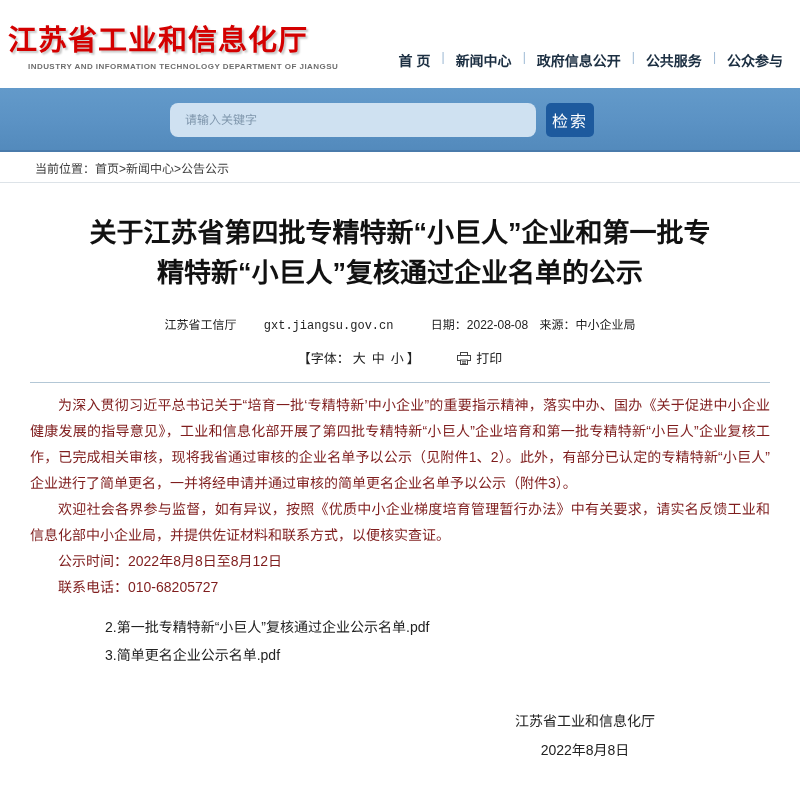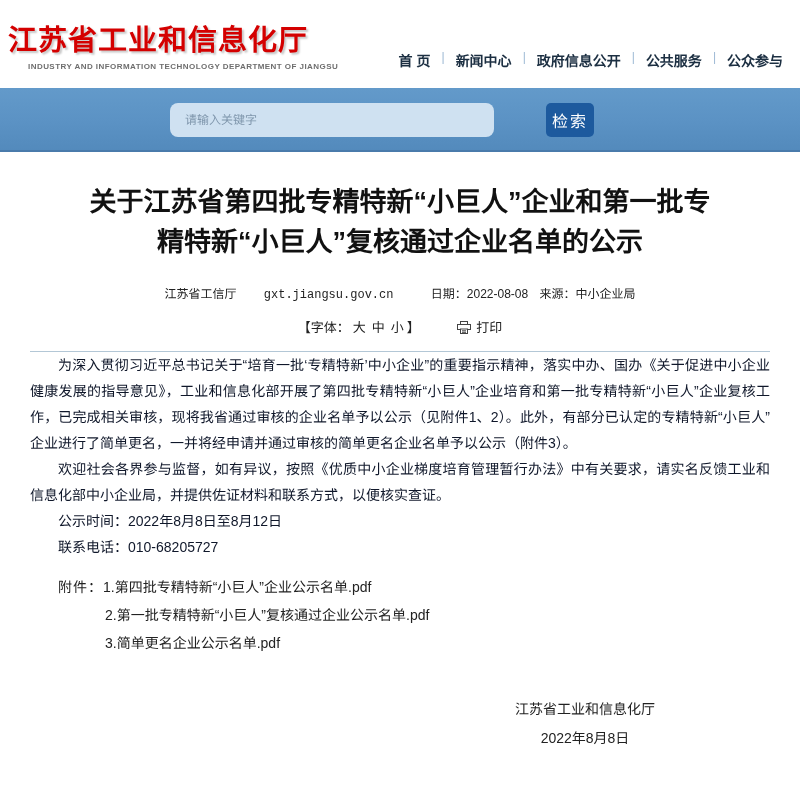--- a/index.html
+++ b/index.html
@@ -15,21 +15,21 @@
                    letter-spacing: 0.45px; white-space: nowrap; padding-left: 20px; }
   .main-nav { position: absolute; right: 6px; bottom: 18px; display: flex; align-items: flex-start; }
   .nav-item { font-size: 14px; font-weight: bold; color: #1c2f42; padding: 0 11px;
               white-space: nowrap; cursor: pointer; }
   .nav-sep { color: #9db9d4; font-size: 12px; font-weight: normal; }
 
   
   .search-banner { position: relative; height: 64px;
                    background: linear-gradient(180deg, #639aca 0%, #5b92c4 55%, #538abc 100%);
                    border-bottom: 2px solid #4a7bab; }
-  .search-input { position: absolute; left: 170px; top: 15px; width: 324px; height: 34px;
+  .search-input { position: absolute; left: 170px; top: 15px; width: 366px; height: 34px;
                   background: #cfe1f1; border: none; border-radius: 8px; padding: 0 15px;
                   font-size: 12px; color: #333; outline: none; font-family: "Liberation Sans", sans-serif; }
   .search-input::placeholder { color: #7f96ac; }
   .search-button { position: absolute; left: 546px; top: 15px; width: 48px; height: 34px;
                    background: #1d5a9e; color: #fff; border: none; border-radius: 5px;
                    font-size: 16px; letter-spacing: 2px; cursor: pointer;
                    font-family: "Liberation Sans", sans-serif; }
 
   
   .breadcrumb-bar { height: 31px; background: #fff; border-bottom: 1px solid #dde3e8;
@@ -44,21 +44,21 @@
   .meta-row .m-source { margin-right: 24px; }
   .meta-row .m-url { font-family: "Liberation Mono", monospace; margin-right: 34px; }
   .meta-row .m-date { margin-right: 8px; }
   .toolbar-row { margin-top: 15px; text-align: center; font-size: 13px; color: #222; }
   .font-size-ctl { display: inline-block; }
   .fs-opt { cursor: pointer; padding: 0 3px; }
   .print-ctl { display: inline-block; margin-left: 34px; cursor: pointer; }
   .print-ctl svg { vertical-align: -2px; margin-right: 5px; }
   .divider { margin-top: 15px; border-top: 1px solid #b3c7d6; }
 
-  .body-text { font-size: 14px; line-height: 26px; color: #0f172a;
+  .body-text { margin-top: 9px; font-size: 14px; line-height: 26px; color: #7f1d1d;
                text-align: justify; }
   .body-text p { text-indent: 2em; }
 
   .attachments { margin-top: 13px; font-size: 14px; color: #222; line-height: 28px; }
   .attach-first { padding-left: 2em; }
   .attach-label { letter-spacing: 1px; }
   .attach-item { cursor: pointer; }
   .attach-rest { padding-left: calc(2em + 47px); }
 
   .signature { margin-top: 38px; width: 300px; margin-left: auto; margin-right: 35px;
@@ -85,20 +85,23 @@
       <span class="nav-sep">|</span>
       <span class="nav-item">公众参与</span>
     </div>
   </div>
 
   <div class="search-banner">
     <input class="search-input" type="text" placeholder="请输入关键字" style="">
     <button class="search-button">检索</button>
   </div>
 
+  <div class="breadcrumb-bar">
+    <span class="breadcrumb-text">当前位置：首页&gt;新闻中心&gt;公告公示</span>
+  </div>
 
   <div class="article">
 
     <div class="article-title">
       <div>关于江苏省第四批专精特新“小巨人”企业和第一批专</div>
       <div>精特新“小巨人”复核通过企业名单的公示</div>
     </div>
 
     <div class="meta-row">
       <span class="m-source">江苏省工信厅</span>
@@ -125,23 +128,20 @@
     <div class="divider"></div>
 
     <div class="body-text">
       <p>为深入贯彻习近平总书记关于“培育一批‘专精特新’中小企业”的重要指示精神，落实中办、国办《关于促进中小企业健康发展的指导意见》，工业和信息化部开展了第四批专精特新“小巨人”企业培育和第一批专精特新“小巨人”企业复核工作，已完成相关审核，现将我省通过审核的企业名单予以公示（见附件1、2）。此外，有部分已认定的专精特新“小巨人”企业进行了简单更名，一并将经申请并通过审核的简单更名企业名单予以公示（附件3）。</p>
       <p>欢迎社会各界参与监督，如有异议，按照《优质中小企业梯度培育管理暂行办法》中有关要求，请实名反馈工业和信息化部中小企业局，并提供佐证材料和联系方式，以便核实查证。</p>
       <p>公示时间：2022年8月8日至8月12日</p>
       <p>联系电话：010-68205727</p>
     </div>
 
     <div class="attachments">
-      <div class="attach-first">
-        <span class="attach-label">附件：</span><span class="attach-item">1.第四批专精特新“小巨人”企业公示名单.pdf</span>
-      </div>
       <div class="attach-rest">
         <span class="attach-item">2.第一批专精特新“小巨人”复核通过企业公示名单.pdf</span>
       </div>
       <div class="attach-rest">
         <span class="attach-item">3.简单更名企业公示名单.pdf</span>
       </div>
     </div>
 
     <div class="signature">
       <div>江苏省工业和信息化厅</div>

